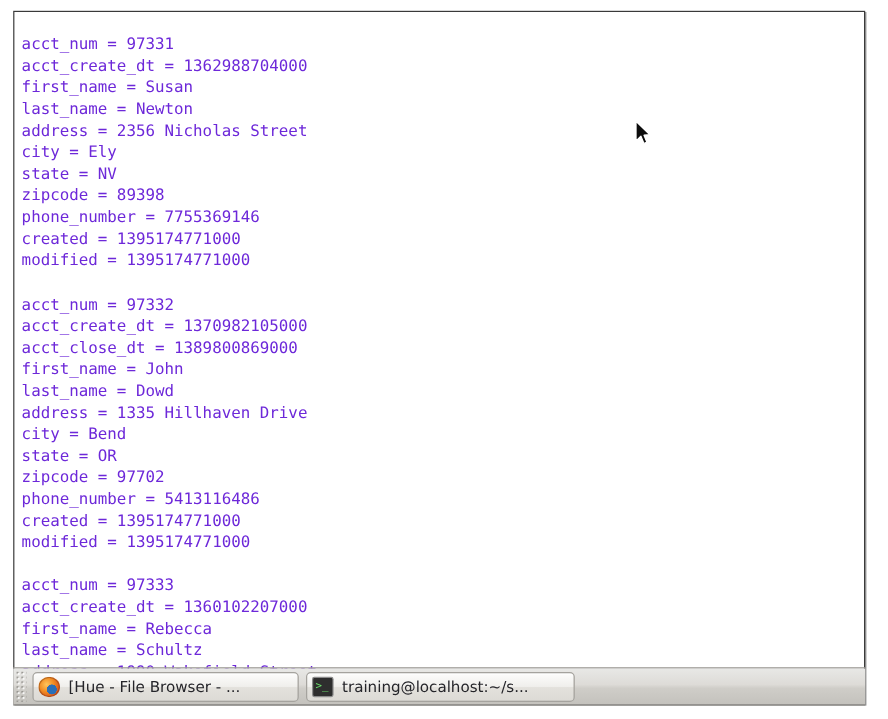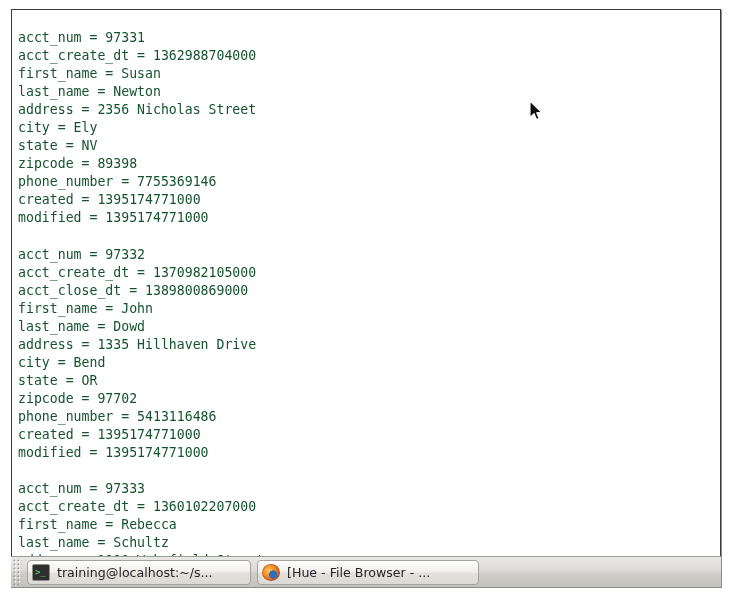--- a/index.html
+++ b/index.html
@@ -31,21 +31,21 @@
 
   #terminal-output {
     position: absolute;
     left: 6px;
     top: 19px;
     right: 2px;
     bottom: 0;
     font-family: "DejaVu Sans Mono", monospace;
     font-size: 13.2px;
     line-height: 18.05px;
-    color: #14532d;
+    color: #6d28d9;
     white-space: pre;
     letter-spacing: 0px;
   }
   .term-line {
     height: 18.05px;
     white-space: pre;
   }
   .term-line.blank { color: transparent; }
 
   
@@ -172,27 +172,27 @@
 </head>
 <body>
 
 <div id="terminal-window">
   <div id="terminal-output"><div class="term-line">acct_num = 97331</div><div class="term-line">acct_create_dt = 1362988704000</div><div class="term-line">first_name = Susan</div><div class="term-line">last_name = Newton</div><div class="term-line">address = 2356 Nicholas Street</div><div class="term-line">city = Ely</div><div class="term-line">state = NV</div><div class="term-line">zipcode = 89398</div><div class="term-line">phone_number = 7755369146</div><div class="term-line">created = 1395174771000</div><div class="term-line">modified = 1395174771000</div><div class="term-line blank">&nbsp;</div><div class="term-line">acct_num = 97332</div><div class="term-line">acct_create_dt = 1370982105000</div><div class="term-line">acct_close_dt = 1389800869000</div><div class="term-line">first_name = John</div><div class="term-line">last_name = Dowd</div><div class="term-line">address = 1335 Hillhaven Drive</div><div class="term-line">city = Bend</div><div class="term-line">state = OR</div><div class="term-line">zipcode = 97702</div><div class="term-line">phone_number = 5413116486</div><div class="term-line">created = 1395174771000</div><div class="term-line">modified = 1395174771000</div><div class="term-line blank">&nbsp;</div><div class="term-line">acct_num = 97333</div><div class="term-line">acct_create_dt = 1360102207000</div><div class="term-line">first_name = Rebecca</div><div class="term-line">last_name = Schultz</div><div class="term-line">address = 1990 Wakefield Street</div></div>
 </div>
 
 <div id="taskbar">
   <div class="grip"></div>
 
+  <div class="task-btn b2">
+    <span class="tb-icon icon-firefox"></span>
+    <span class="label">[Hue - File Browser - ...</span>
+  </div>
+
   <div class="task-btn b1">
     <span class="tb-icon icon-terminal"></span>
     <span class="label">training@localhost:~/s...</span>
-  </div>
-
-  <div class="task-btn b2">
-    <span class="tb-icon icon-firefox"></span>
-    <span class="label">[Hue - File Browser - ...</span>
   </div>
 
 </div>
 
 <svg id="mouse-cursor" viewBox="0 0 14 21" xmlns="http://www.w3.org/2000/svg" style="left: 529px; top: 100px;">
   <path d="M1 1 L1 17.5 L5.1 13.6 L7.6 19.6 L10.1 18.5 L7.7 12.7 L12.6 12.3 Z" fill="#0d0d0d" stroke="#ffffff" stroke-width="1.1" stroke-linejoin="round"></path>
 </svg>
 
 </body></html>

